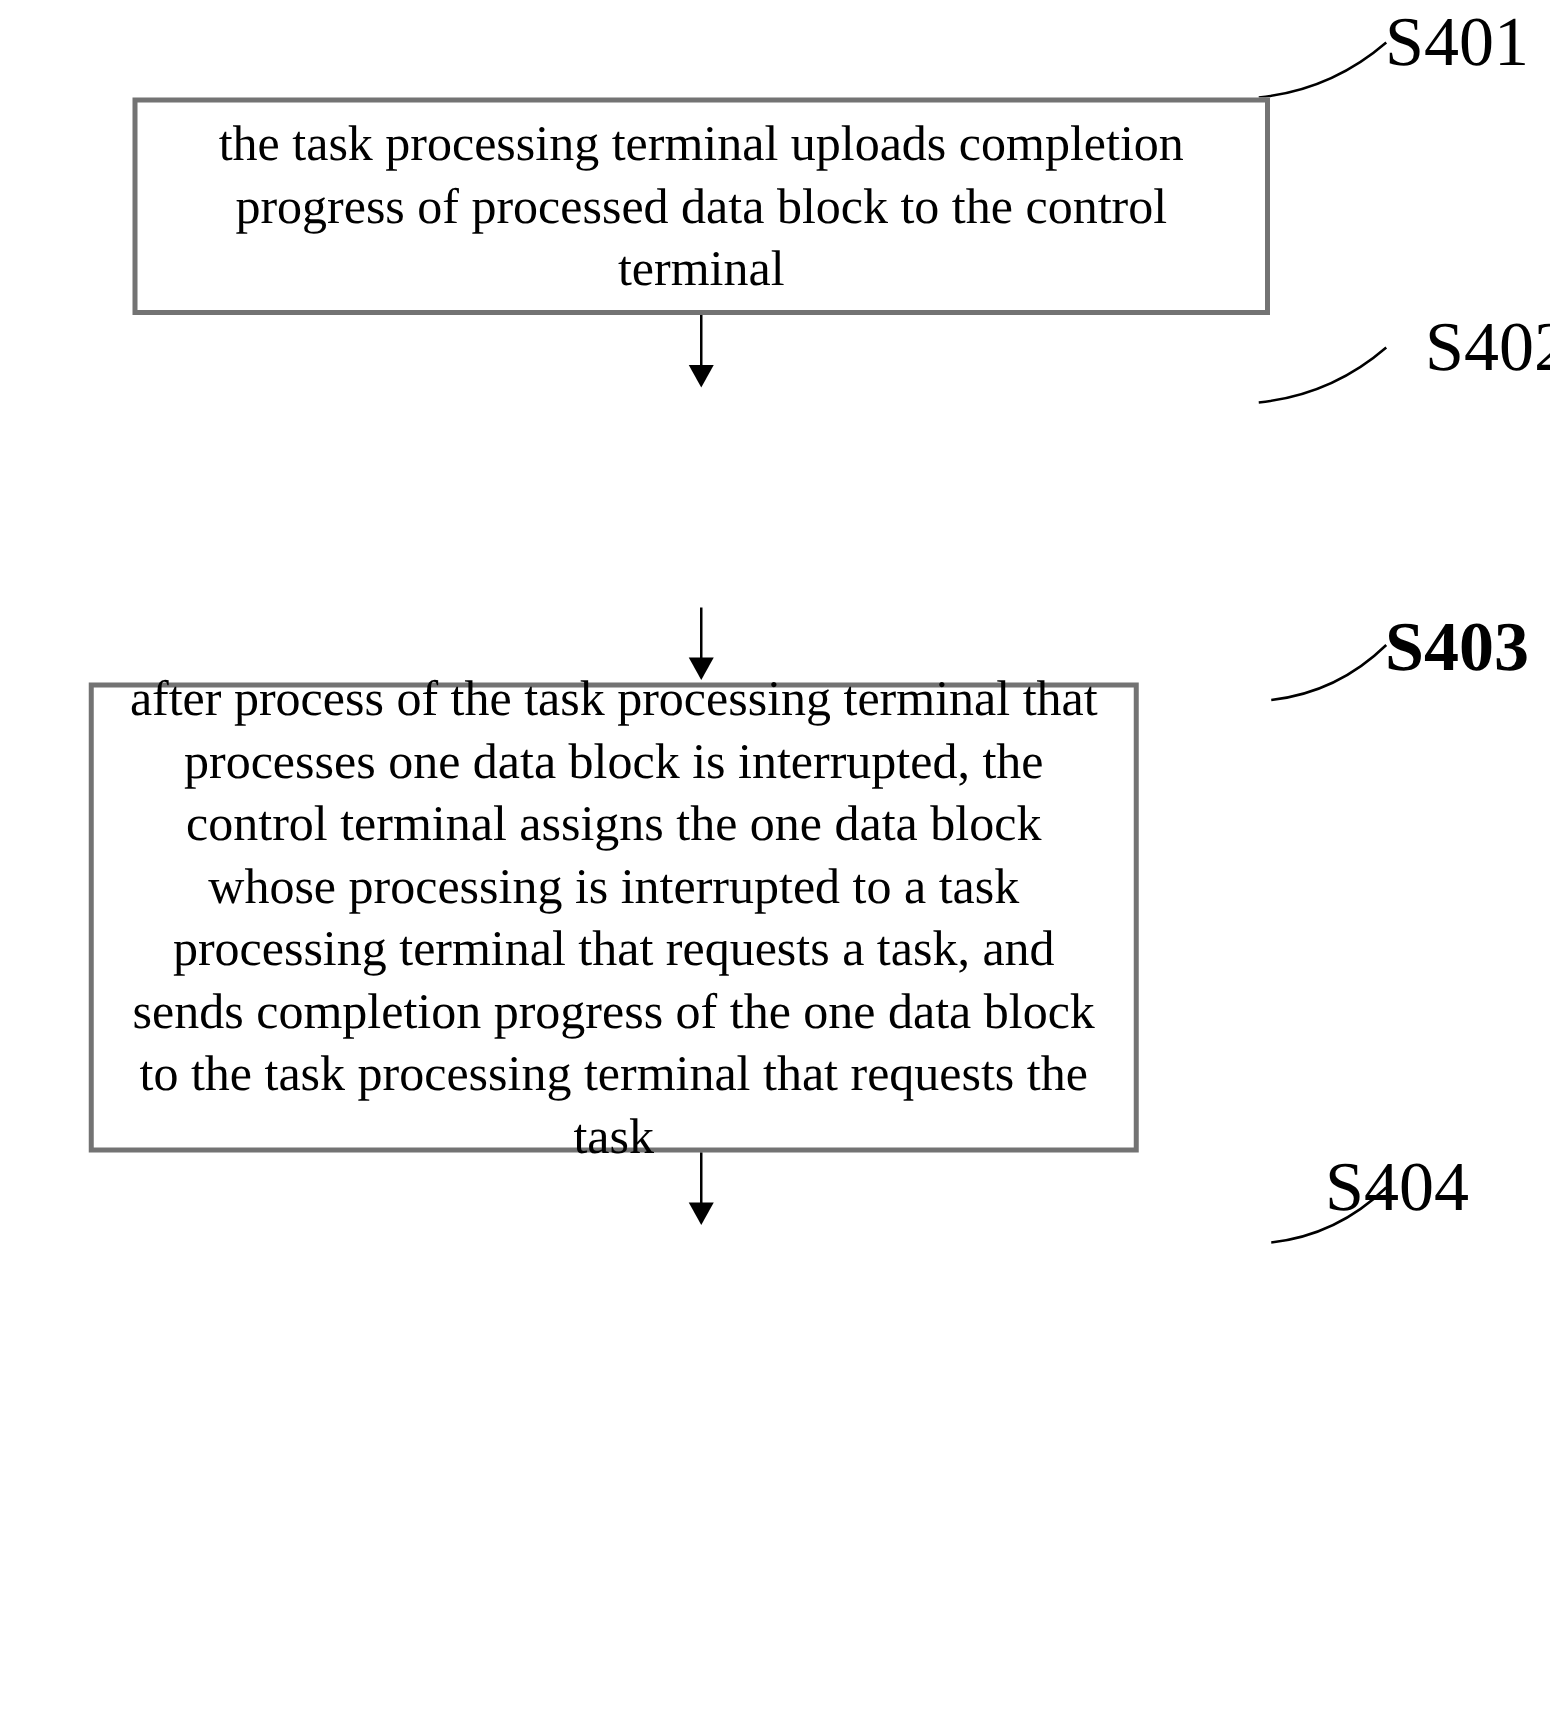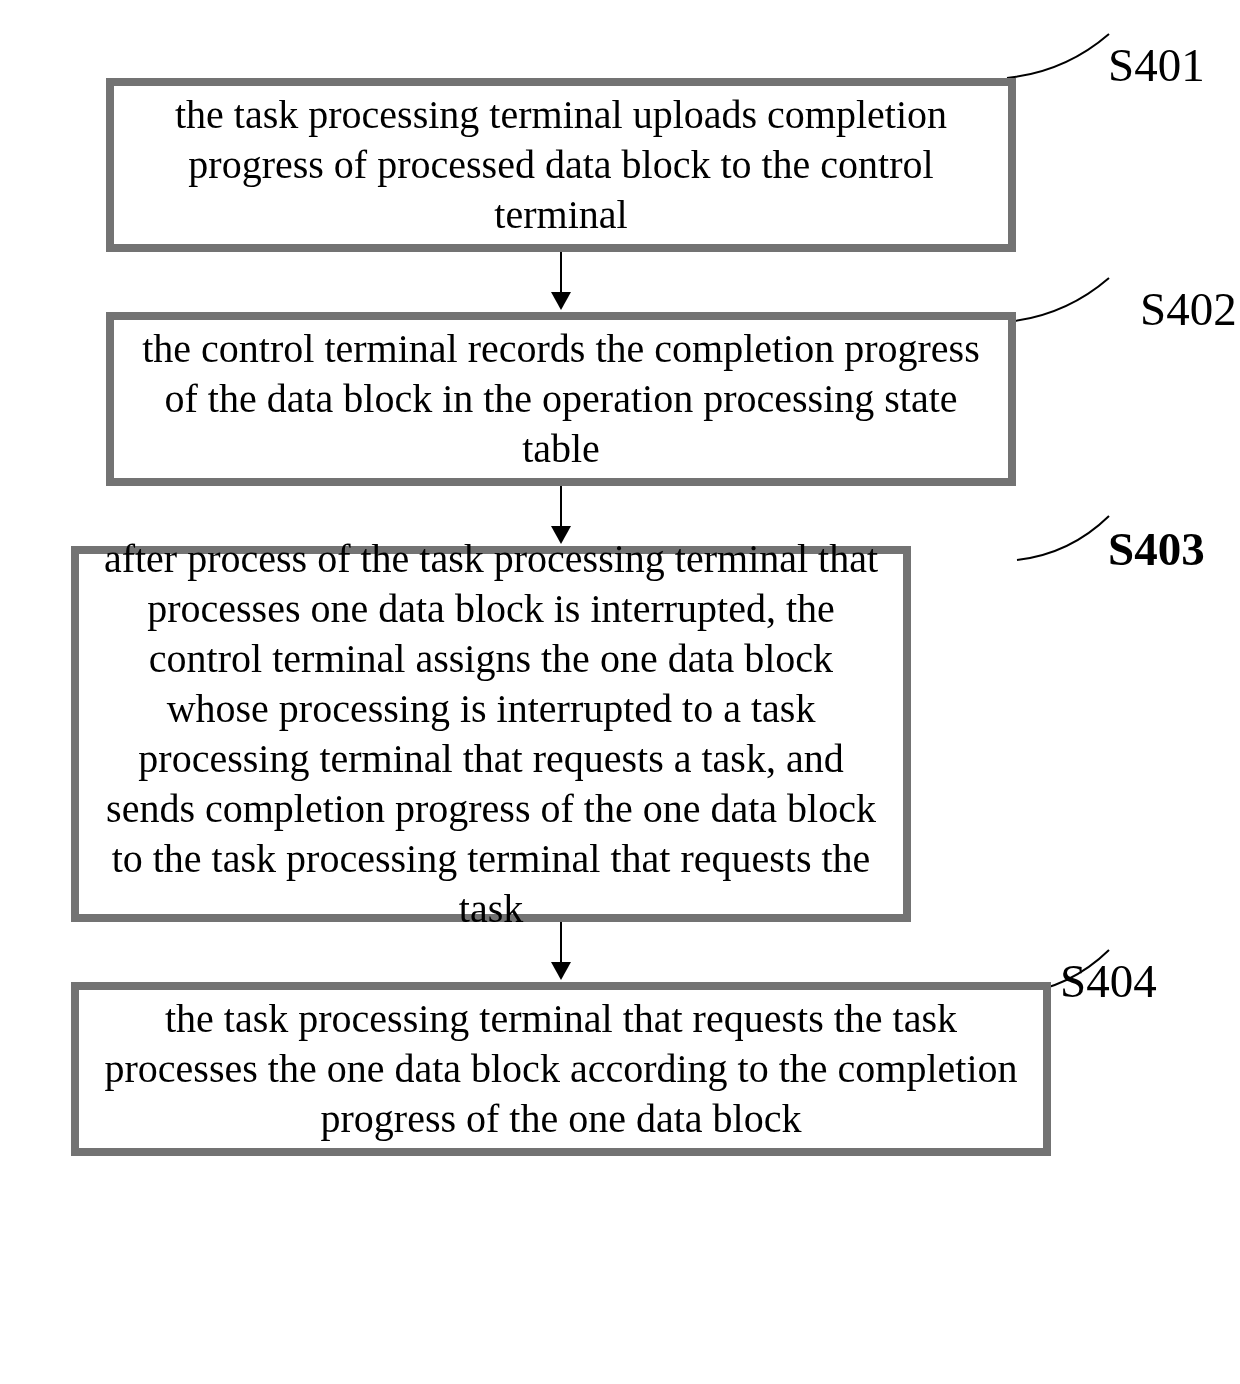--- a/index.html
+++ b/index.html
@@ -10,35 +10,34 @@
     height: 1384px;
     position: relative;
   }
   .flowchart {
     position: relative;
     width: 100%;
     height: 100%;
   }
   .step-box {
     position: absolute;
-    border: 8px solid #737373;
+    border: 4px solid #737373;
     background: #fff;
     text-align: center;
     display: flex;
     align-items: center;
     justify-content: center;
     padding: 0 22px;
     font-size: 40px;
     line-height: 1.25;
   }
   .step-label {
     position: absolute;
-    font-size: 47px;
+    font-size: 56px;
     line-height: 1;
-    margin-top: 36px;
   }
   .label-connector {
     position: absolute;
     pointer-events: none;
   }
   .arrow-shaft {
     position: absolute;
     width: 2px;
     background: #000;
     left: 50%;
@@ -68,39 +67,33 @@
     <span>the task processing terminal uploads completion progress of processed data block to the control terminal</span>
   </div>
 
   <div class="arrow-shaft" style="top:252px; height:42px; left:561px;"></div>
   <div class="arrow-head" style="top:292px; left:561px;"></div>
 
   <div class="step-label" style="left:1140px; top:250px;">S402</div>
   <svg class="label-connector" style="left:1005px; top:276px; width:110px; height:48px;">
     <path d="M2 46 Q 60 40 104 2" stroke="#000" stroke-width="2" fill="none"></path>
   </svg>
-  <div class="step-box" style="left:106px; top:312px; width:910px; height:174px;">
-    <span>the control terminal records the completion progress of the data block in the operation processing state table</span>
-  </div>
 
   <div class="arrow-shaft" style="top:486px; height:42px; left:561px;"></div>
   <div class="arrow-head" style="top:526px; left:561px;"></div>
 
   <div class="step-label" style="left:1108px; top:490px;font-weight:bold;">S403</div>
   <svg class="label-connector" style="left:1015px; top:514px; width:100px; height:48px;">
     <path d="M2 46 Q 55 40 94 2" stroke="#000" stroke-width="2" fill="none"></path>
   </svg>
   <div class="step-box" style="left:71px; top:546px; width:840px; height:376px;">
     <span>after process of the task processing terminal that processes one data block is interrupted, the control terminal assigns the one data block whose processing is interrupted to a task processing terminal that requests a task, and sends completion progress of the one data block to the task processing terminal that requests the task</span>
   </div>
 
   <div class="arrow-shaft" style="top:922px; height:42px; left:561px;"></div>
   <div class="arrow-head" style="top:962px; left:561px;"></div>
 
   <div class="step-label" style="left:1060px; top:922px;">S404</div>
   <svg class="label-connector" style="left:1015px; top:948px; width:100px; height:48px;">
     <path d="M2 46 Q 55 40 94 2" stroke="#000" stroke-width="2" fill="none"></path>
   </svg>
-  <div class="step-box" style="left:71px; top:982px; width:980px; height:174px;">
-    <span>the task processing terminal that requests the task processes the one data block according to the completion progress of the one data block</span>
-  </div>
 
 </div>
 
 </body></html>

